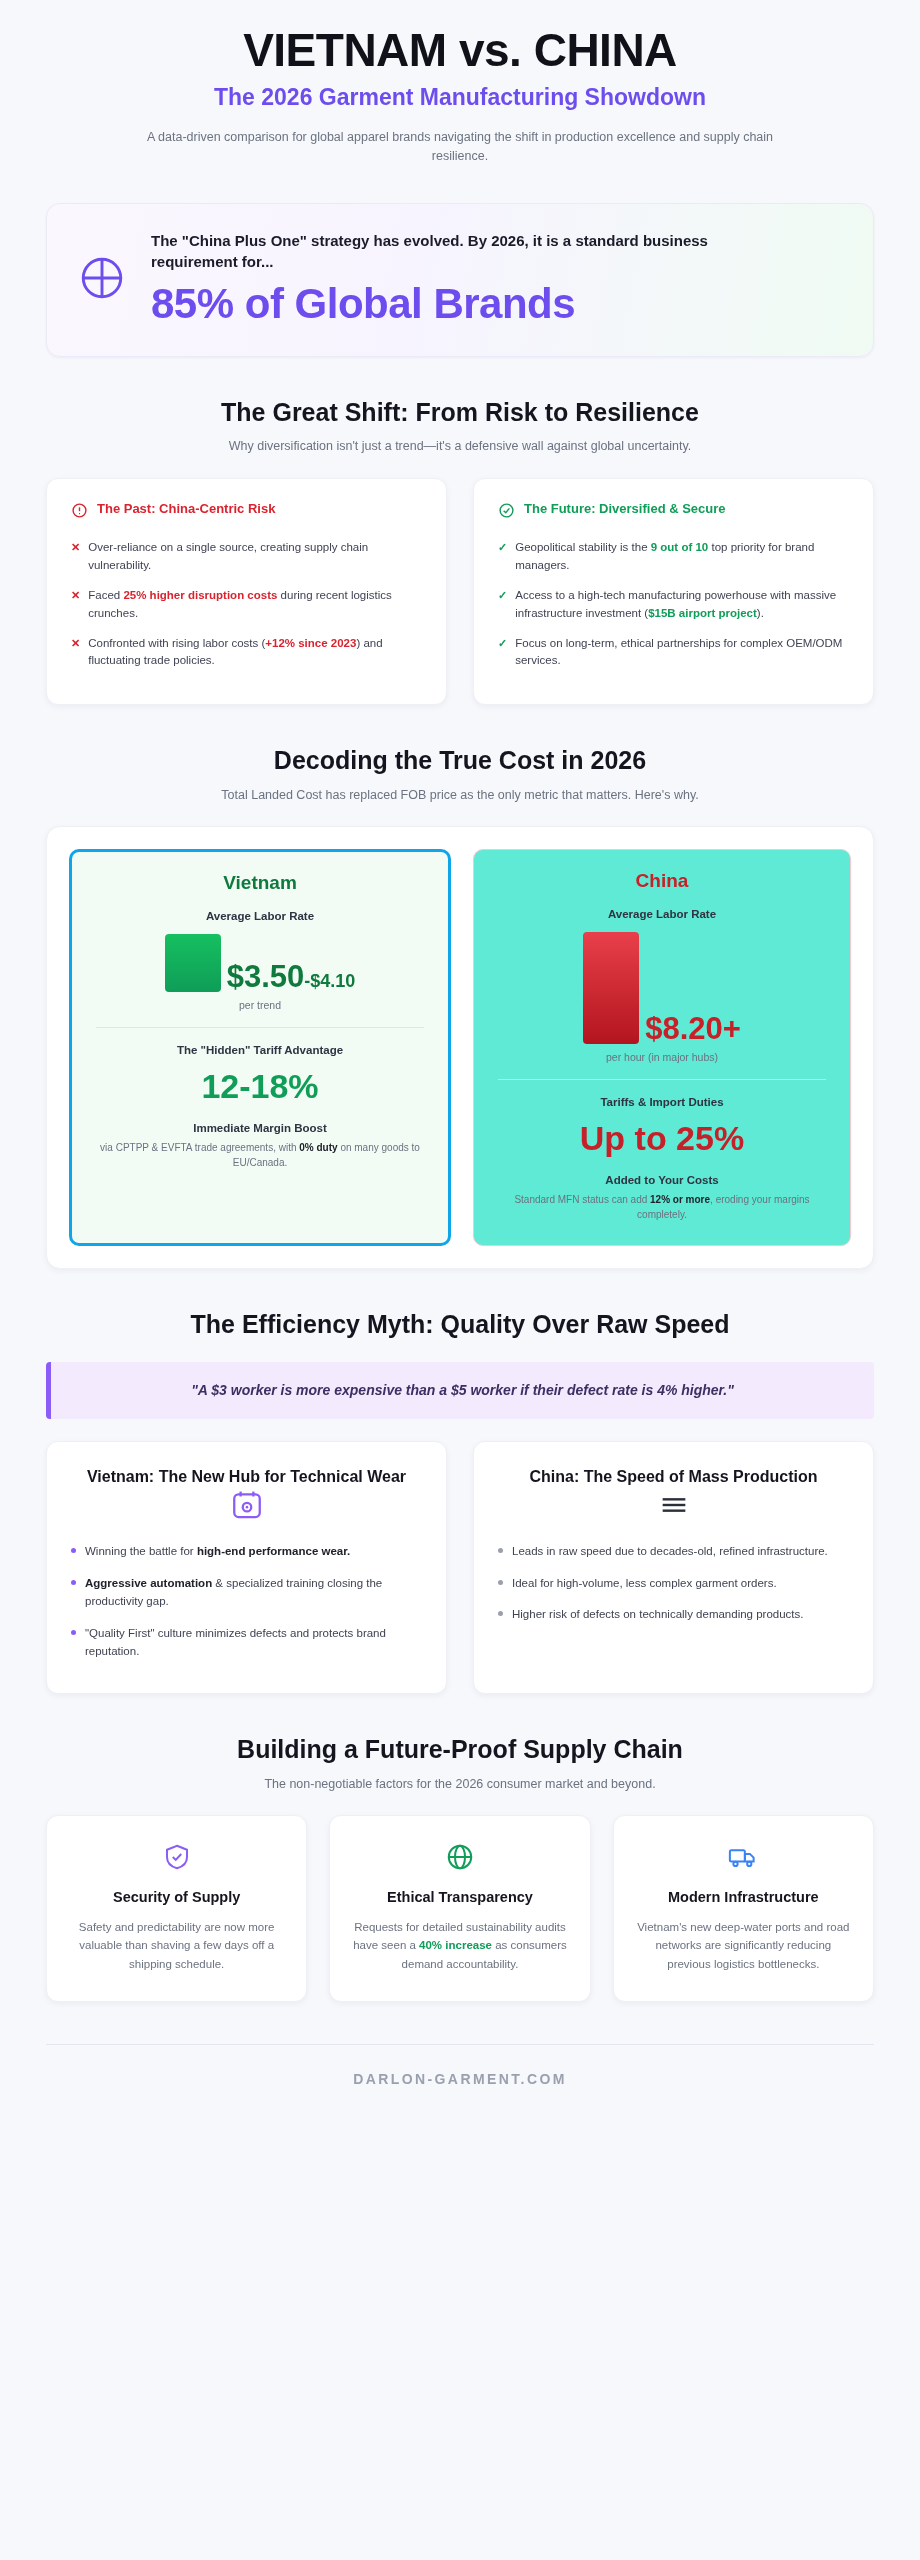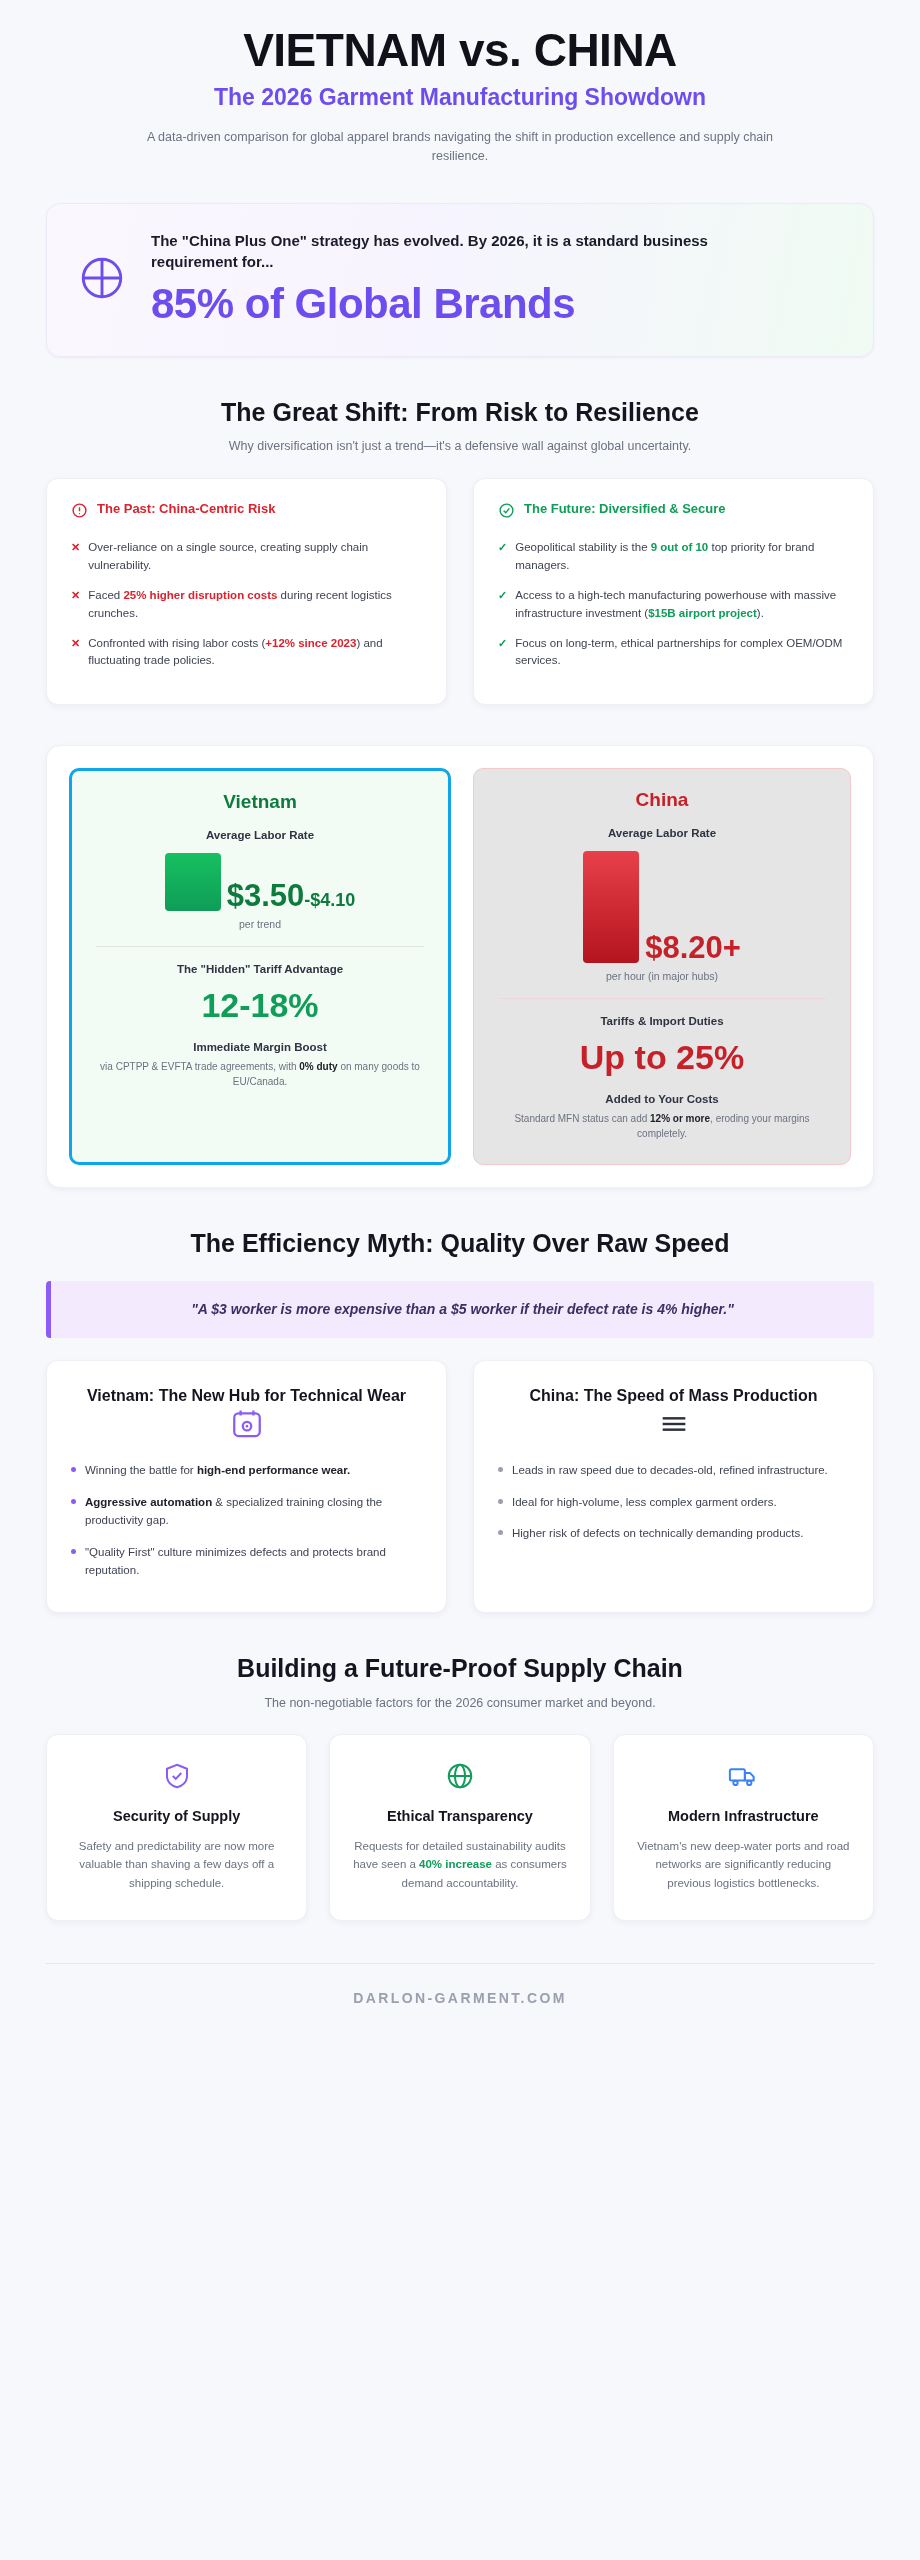--- a/index.html
+++ b/index.html
@@ -135,21 +135,21 @@
     display: flex;
     gap: 22px;
   }
   .cost-col {
     flex: 1;
     border-radius: 10px;
     padding: 20px 18px 22px;
     text-align: center;
   }
   .cost-vn { background: #f2fcf5; border: 3px solid #0ea5e9; }
-  .cost-cn { background: #e5e5e5; border: 1px solid #f3c9cd; }
+  .cost-cn { background: #5eead4; border: 1px solid #f3c9cd; }
   .cost-name { font-size: 19px; font-weight: 700; margin-bottom: 16px; }
   .cost-name.vn { color: #0f7a3d; }
   .cost-name.cn { color: #c62028; }
   .metric-label {
     font-size: 11.5px;
     font-weight: 700;
     color: #2f3342;
     margin-bottom: 12px;
   }
   .bar-row { display: flex; align-items: flex-end; justify-content: center; gap: 6px; }
@@ -353,20 +353,24 @@
             <span class="mk c">✓</span>
             <span><span>Focus on long-term, ethical partnerships for complex OEM/ODM services.</span></span>
           </li>
         </ul>
       </div>
 
     </div>
   </div>
 
   <div class="section">
+    <div class="section-head">
+      <div class="section-title">Decoding the True Cost in 2026</div>
+      <div class="section-sub">Total Landed Cost has replaced FOB price as the only metric that matters. Here's why.</div>
+    </div>
 
     <div class="cost-wrap">
 
       <div class="cost-col cost-vn">
         <div class="cost-name vn">Vietnam</div>
         <div class="metric-label">Average Labor Rate</div>
         <div class="bar-row">
           <div class="bar-vn"></div>
           <div class="price vn">
             <span>$3.50</span><span class="sm">-$4.10</span>

